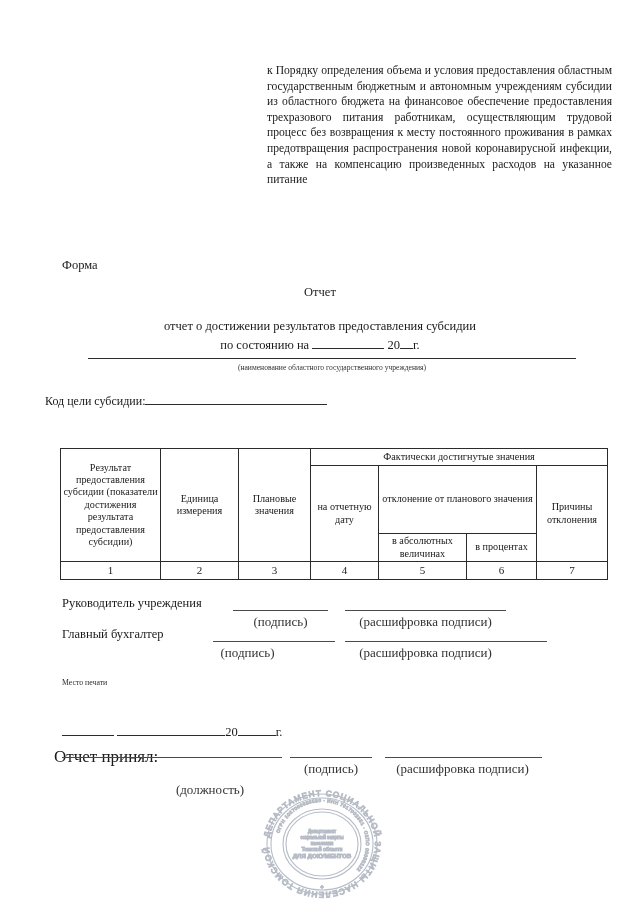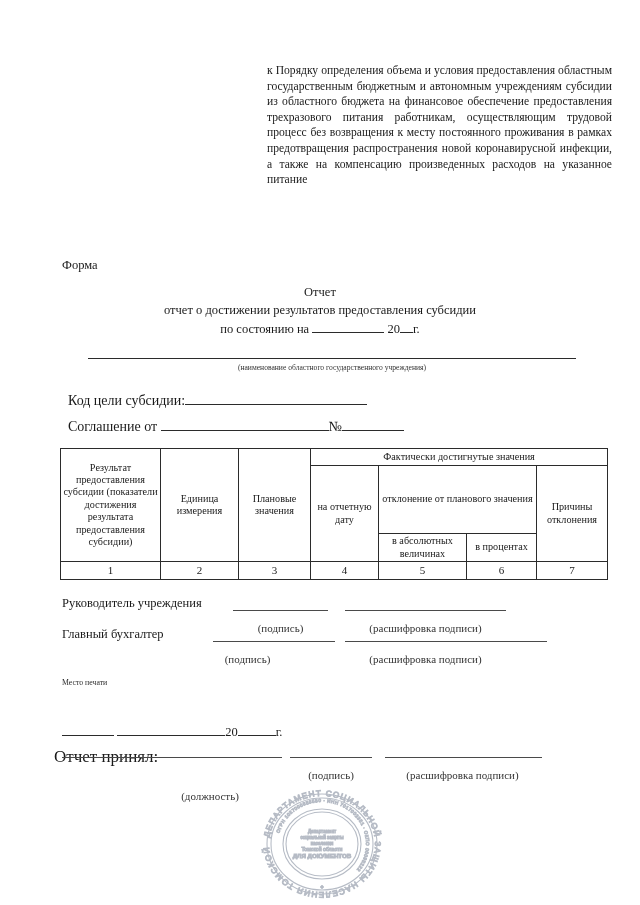--- a/index.html
+++ b/index.html
@@ -57,21 +57,21 @@
   
   .title-block {
     position: absolute;
     top: 284px;
     left: 0;
     width: 640px;
     text-align: center;
     font-size: 12.5px;
     line-height: 17px;
   }
-  .title-main { margin-bottom: 1px; }
+  .title-main { margin-bottom: 17px; }
 
   
   .org-rule {
     position: absolute;
     top: 358px;
     left: 88px;
     width: 488px;
     border-bottom: 1px solid #2b2b2b;
   }
   .org-caption {
@@ -80,22 +80,22 @@
     left: 88px;
     width: 488px;
     text-align: center;
     font-size: 7.6px;
     color: #333;
   }
 
   
   .fill-row {
     position: absolute;
-    left: 68px;
-    font-size: 14px;
+    left: 45px;
+    font-size: 12px;
     white-space: nowrap;
   }
   .row-code { top: 391px; }
   .row-agreement { top: 417px; }
   .ul {
     display: inline-block;
     border-bottom: 1px solid #2b2b2b;
     vertical-align: baseline;
     height: 13px;
   }
@@ -132,24 +132,23 @@
   }
   .sig-head { top: 596px; }
   .sig-acct { top: 627px; }
 
   .rule {
     position: absolute;
     border-bottom: 1px solid #4a4a4a;
   }
   .cap {
     position: absolute;
-    font-size: 11px;
+    font-size: 13px;
     color: #333;
     text-align: center;
-    margin-top: 8px;
   }
 
   .r-head-sign  { top: 610px; left: 233px; width: 95px; }
   .r-head-name  { top: 610px; left: 345px; width: 161px; }
   .c-head-sign  { top: 614px; left: 233px; width: 95px; }
   .c-head-name  { top: 614px; left: 345px; width: 161px; }
 
   .r-acct-sign  { top: 641px; left: 213px; width: 122px; }
   .r-acct-name  { top: 641px; left: 345px; width: 202px; }
   .c-acct-sign  { top: 645px; left: 200px; width: 95px; }
@@ -221,24 +220,20 @@
     </div>
   </div>
 
   <div class="org-rule"></div>
   <div class="org-caption">(наименование областного государственного учреждения)</div>
 
   <div class="fill-row row-code">
     <span>Код цели субсидии:</span><span class="ul ul-code"></span>
   </div>
 
-  <div class="fill-row row-agreement">
-    <span>Соглашение от</span>
-    <span class="ul ul-agr-date"></span><span>№</span><span class="ul ul-agr-num"></span>
-  </div>
 
   <table class="report-table">
     <colgroup>
       <col style="width:100px">
       <col style="width:78px">
       <col style="width:72px">
       <col style="width:68px">
       <col style="width:88px">
       <col style="width:70px">
       <col style="width:71px">

